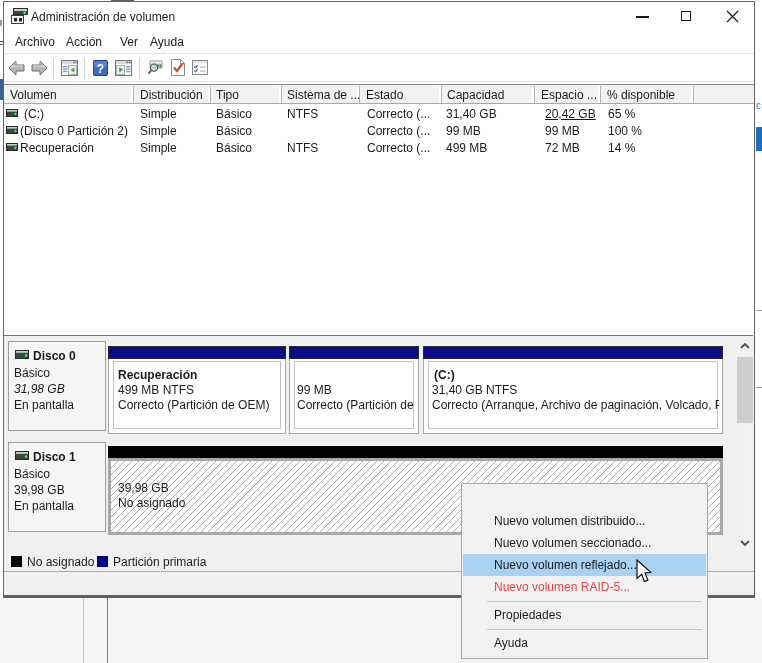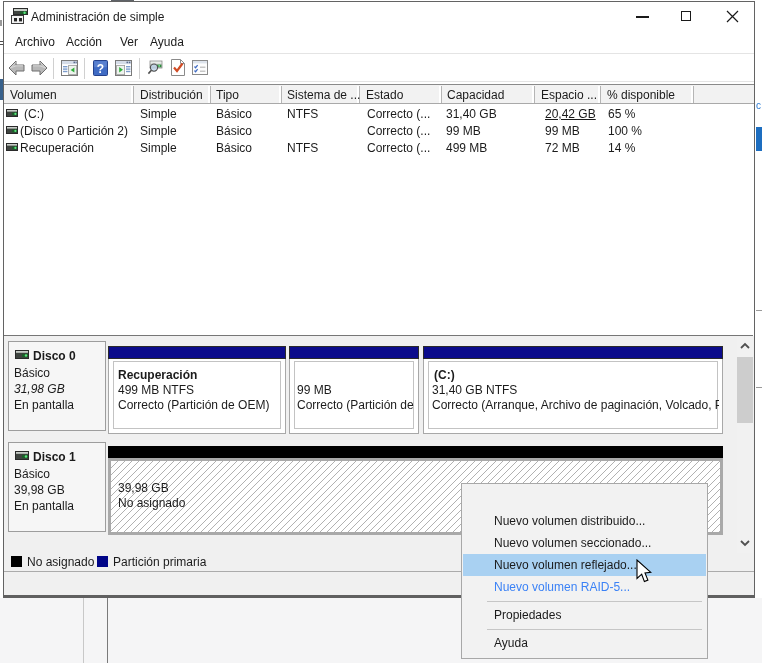--- a/index.html
+++ b/index.html
@@ -31,21 +31,21 @@
 
   <svg class="abs" style="left:11px;top:8px;" width="17" height="16" viewBox="0 0 17 16">
     <rect x="0.5" y="7.5" width="12" height="8" fill="#f2f2f2" stroke="#3c3c3c"></rect>
     <rect x="3" y="10" width="3" height="3.4" fill="#262626"></rect>
     <rect x="8" y="10" width="3" height="3.4" fill="#262626"></rect>
     <rect x="2.5" y="0.5" width="14" height="6" fill="#3f4440" stroke="#2a2a2a"></rect>
     <rect x="3" y="1" width="13" height="2" fill="#c8cdc8"></rect>
     <rect x="9" y="3.4" width="7" height="2.8" fill="#1d5c2a"></rect>
     <circle cx="13.6" cy="4.8" r="1.2" fill="#59e87d"></circle>
   </svg>
-  <div class="t" style="left:31px;top:9px;">Administración de simple</div>
+  <div class="t" style="left:31px;top:9px;">Administración de volumen</div>
 
   <div class="abs" style="left:636px;top:16px;width:13px;height:1.5px;background:#1a1a1a;"></div>
   <div class="abs" style="left:681px;top:11px;width:10px;height:10px;border:1px solid #1a1a1a;box-sizing:border-box;"></div>
   <svg class="abs" style="left:726px;top:10px;" width="13" height="13" viewBox="0 0 13 13">
     <path d="M1 1 L12 12 M12 1 L1 12" stroke="#1a1a1a" stroke-width="1.2"></path>
   </svg>
 
   <div class="t" style="left:15px;top:34px;">Archivo</div>
   <div class="t" style="left:66px;top:34px;">Acción</div>
   <div class="t" style="left:120px;top:34px;text-align:center;">Ver</div>
@@ -259,21 +259,21 @@
   <div class="t" style="left:113px;top:554px;">Partición primaria</div>
   <div class="abs" style="left:4px;top:571px;width:750px;height:1px;background:#ababab;"></div>
   <div class="abs" style="left:4px;top:572px;width:750px;height:23.5px;background:#f0f0f0;"></div>
   <div class="abs" style="left:3px;top:595px;width:752px;height:3px;background:#606060;"></div>
 
   <div class="abs" style="left:461px;top:483px;width:247px;height:176px;background:#f2f2f2;border:1px solid #a8a8a8;box-sizing:border-box;"></div>
   <div class="abs" style="left:463px;top:554px;width:243px;height:22px;background:#a9d1f2;"></div>
   <div class="t" style="left:494px;top:513px;">Nuevo volumen distribuido...</div>
   <div class="t" style="left:494px;top:535px;">Nuevo volumen seccionado...</div>
   <div class="t" style="left:494px;top:557px;">Nuevo volumen reflejado...</div>
-  <div class="t" style="left:494px;top:579px;color:#3b82f6;text-align:right;">Nuevo volumen RAID-5...</div>
+  <div class="t" style="left:494px;top:579px;color:#ef4444;text-align:right;">Nuevo volumen RAID-5...</div>
   <div class="abs" style="left:487px;top:601px;width:215px;height:1px;background:#c6c6c6;"></div>
   <div class="t" style="left:494px;top:607px;">Propiedades</div>
   <div class="abs" style="left:487px;top:629px;width:215px;height:1px;background:#c6c6c6;"></div>
   <div class="t" style="left:494px;top:635px;">Ayuda</div>
 
   <svg class="abs" style="left:636px;top:559px;" width="16" height="25" viewBox="0 0 16 25">
     <path d="M1 1 L1 19.5 L5.7 15.2 L8.4 22.6 L11.9 21.1 L9 13.9 L14.8 13.4 Z" fill="#ffffff" stroke="#000000" stroke-width="1.1"></path>
   </svg>
 
 </div>

